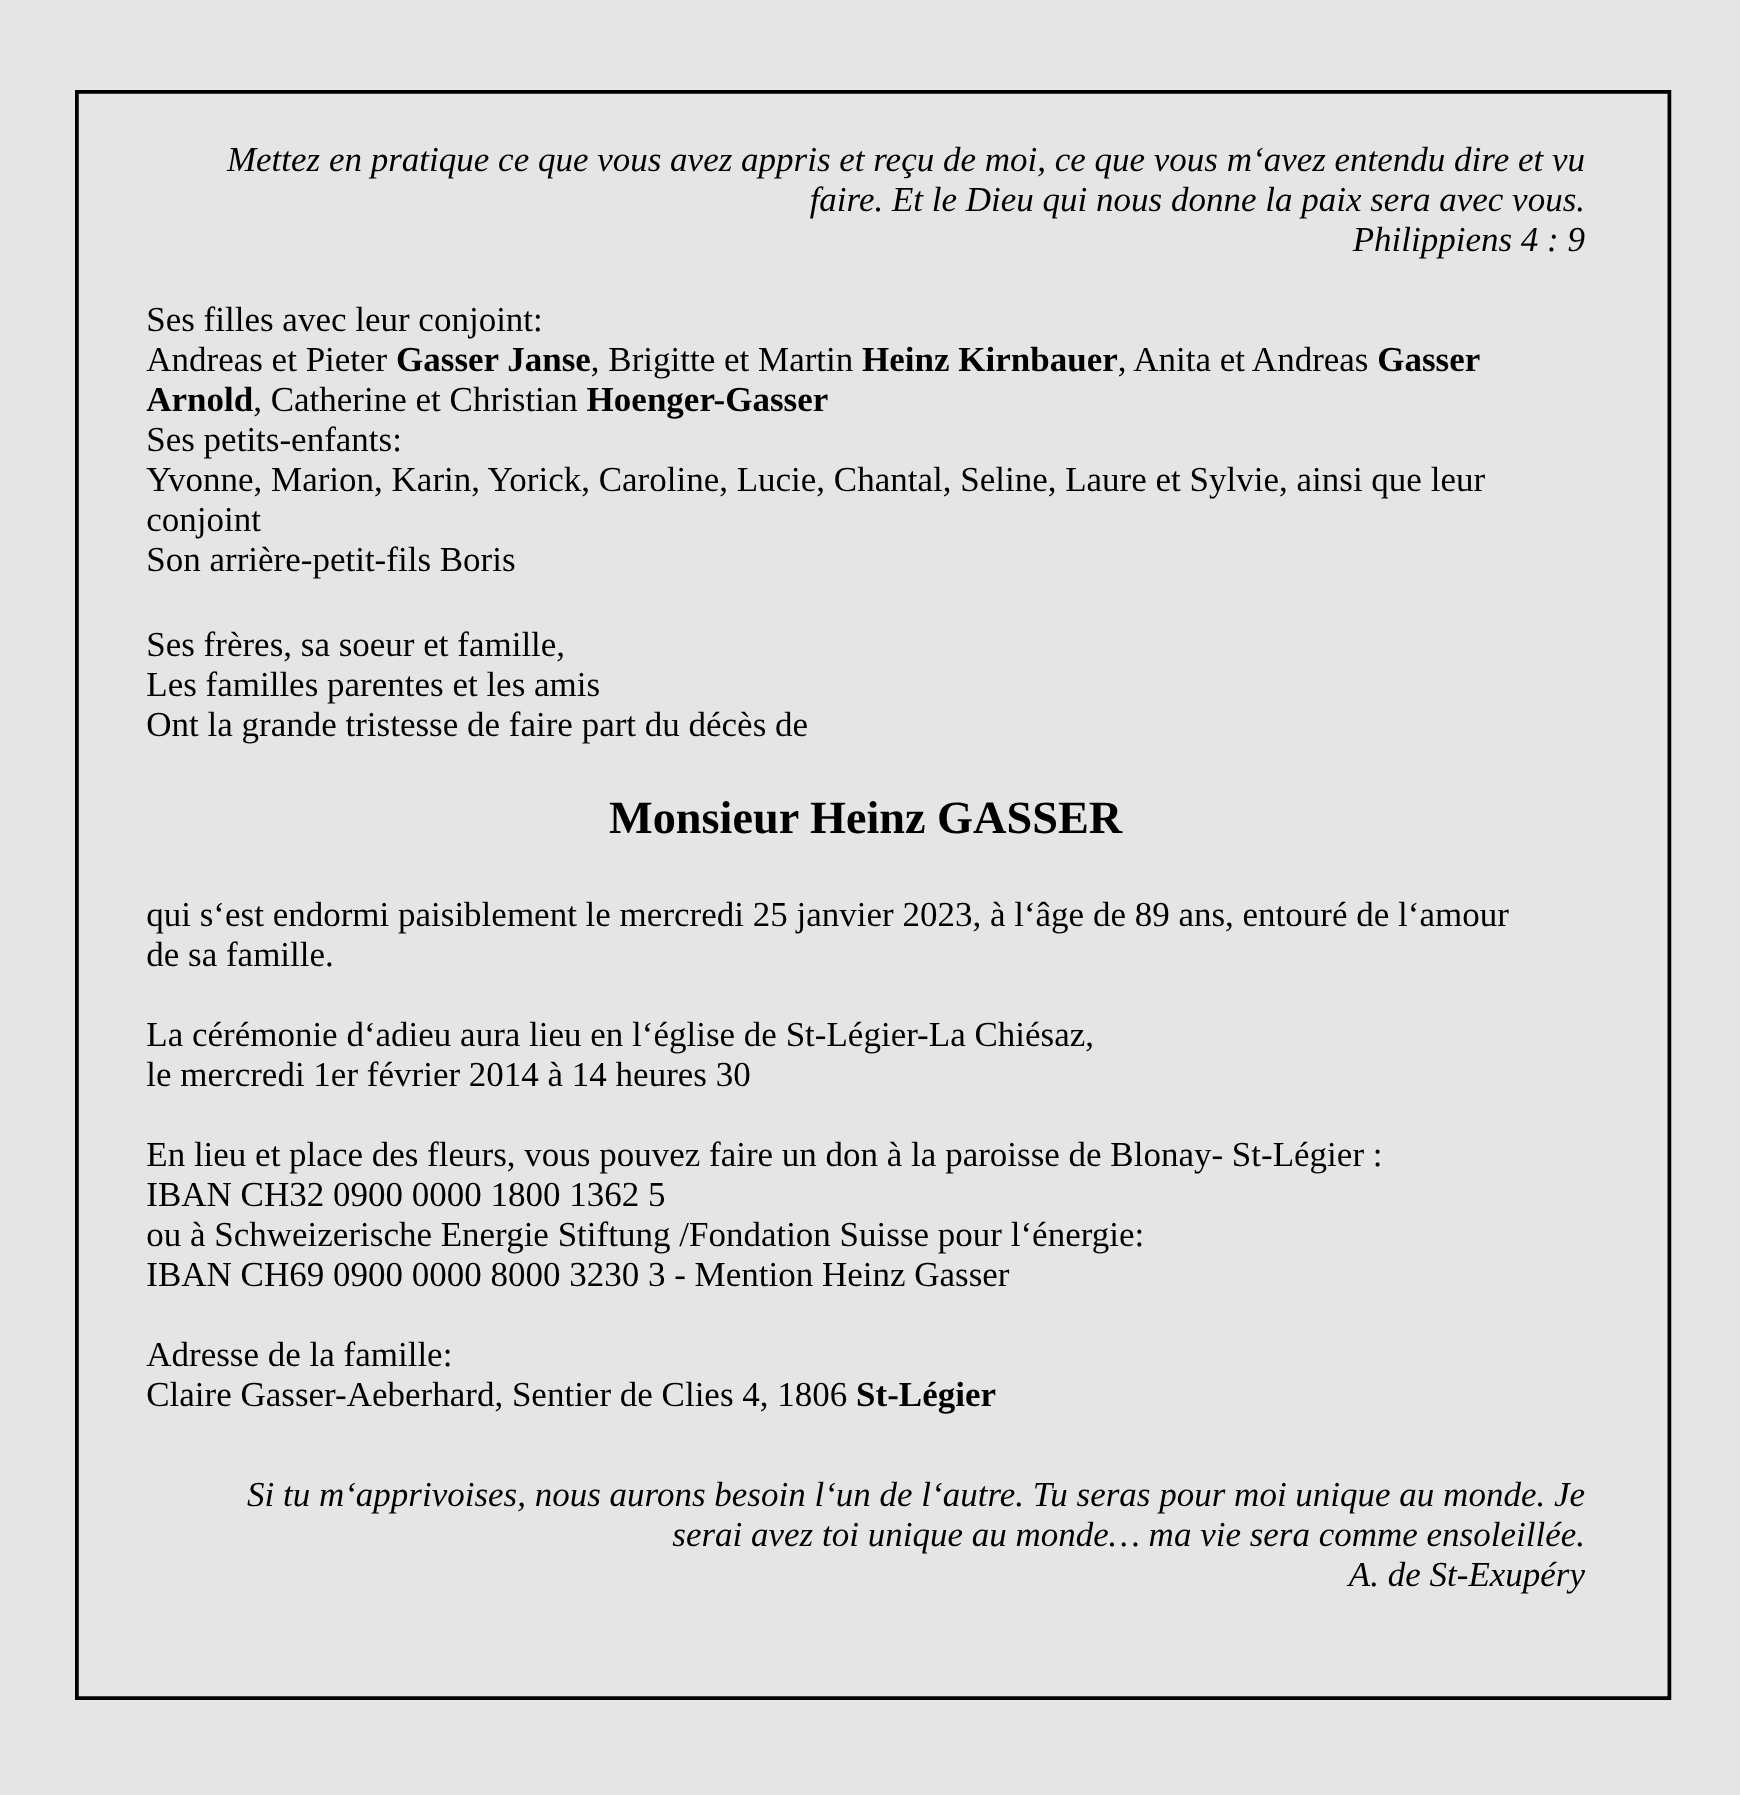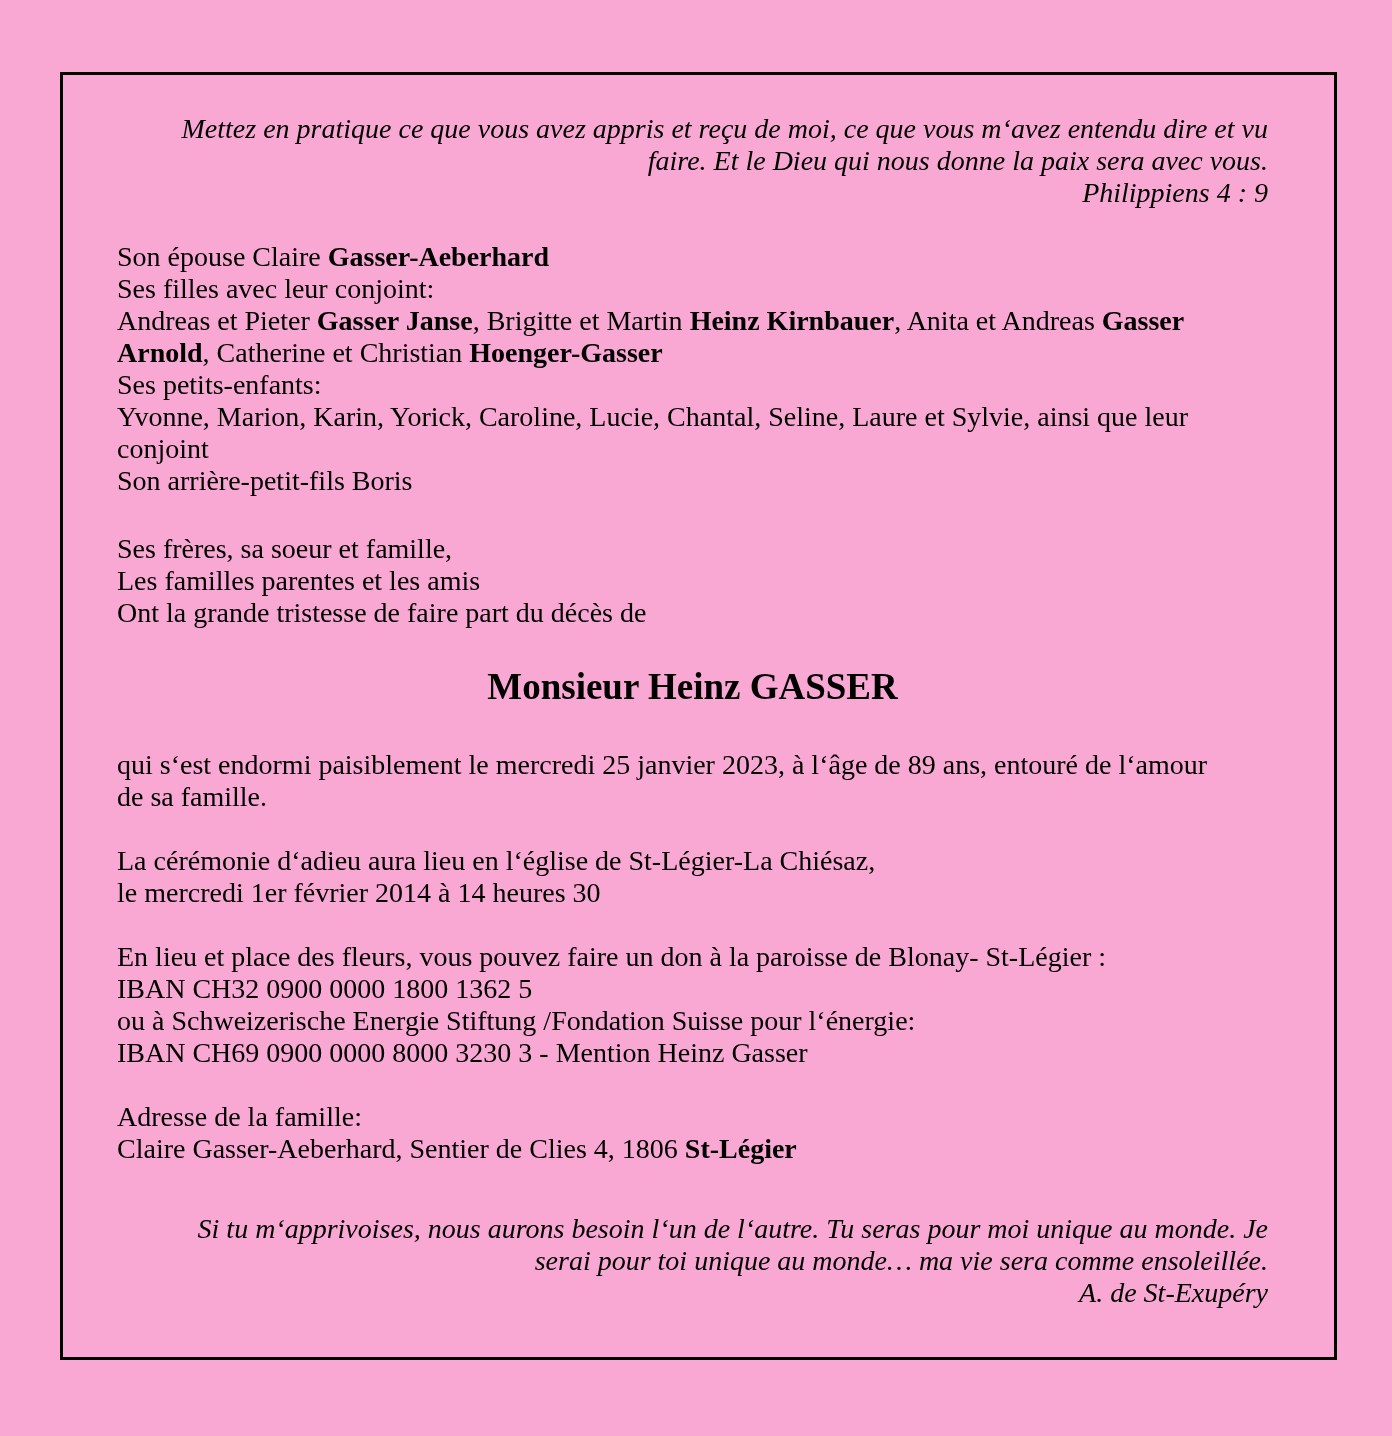--- a/index.html
+++ b/index.html
@@ -1,20 +1,20 @@
 <!DOCTYPE html>
 <html><head>
 <meta charset="utf-8">
 <style>
   html, body { margin: 0; padding: 0; background: #ffffff; }
   .page {
     position: relative;
     width: 1392px;
     height: 1436px;
-    background: #f9a8d4;
+    background: #e5e5e5;
     color: #000000;
     font-family: "Liberation Serif", serif;
     overflow: hidden;
   }
   .frame {
     position: absolute;
     left: 60px;
     top: 72px;
     width: 1277px;
     height: 1288px;
@@ -52,21 +52,20 @@
 <div class="page">
   <div class="frame">
 
     <div class="epigraph italic right">
       <div class="line">Mettez en pratique ce que vous avez appris et reçu de moi, ce que vous m‘avez entendu dire et vu</div>
       <div class="line">faire. Et le Dieu qui nous donne la paix sera avec vous.</div>
       <div class="line">Philippiens 4 : 9</div>
     </div>
 
     <div class="family-block">
-      <div class="line"><span>Son épouse Claire </span><span class="bold">Gasser-Aeberhard</span></div>
       <div class="line"><span>Ses filles avec leur conjoint:</span></div>
       <div class="line"><span>Andreas et Pieter </span><span class="bold">Gasser Janse</span><span>, Brigitte et Martin </span><span class="bold">Heinz Kirnbauer</span><span>, Anita et Andreas </span><span class="bold">Gasser</span></div>
       <div class="line"><span class="bold">Arnold</span><span>, Catherine et Christian </span><span class="bold">Hoenger-Gasser</span></div>
       <div class="line"><span>Ses petits-enfants:</span></div>
       <div class="line"><span>Yvonne, Marion, Karin, Yorick, Caroline, Lucie, Chantal, Seline, Laure et Sylvie, ainsi que leur</span></div>
       <div class="line"><span>conjoint</span></div>
       <div class="line"><span>Son arrière-petit-fils Boris</span></div>
     </div>
 
     <div class="mourning-block">
@@ -94,18 +93,18 @@
       <div class="line">IBAN CH69 0900 0000 8000 3230 3 - Mention Heinz Gasser</div>
     </div>
 
     <div class="address-block">
       <div class="line">Adresse de la famille:</div>
       <div class="line"><span>Claire Gasser-Aeberhard, Sentier de Clies 4, 1806 </span><span class="bold">St-Légier</span></div>
     </div>
 
     <div class="closing-quote italic right">
       <div class="line">Si tu m‘apprivoises, nous aurons besoin l‘un de l‘autre. Tu seras pour moi unique au monde. Je</div>
-      <div class="line">serai pour toi unique au monde… ma vie sera comme ensoleillée.</div>
+      <div class="line">serai avez toi unique au monde… ma vie sera comme ensoleillée.</div>
       <div class="line">A. de St-Exupéry</div>
     </div>
 
   </div>
 </div>
 
 </body></html>

